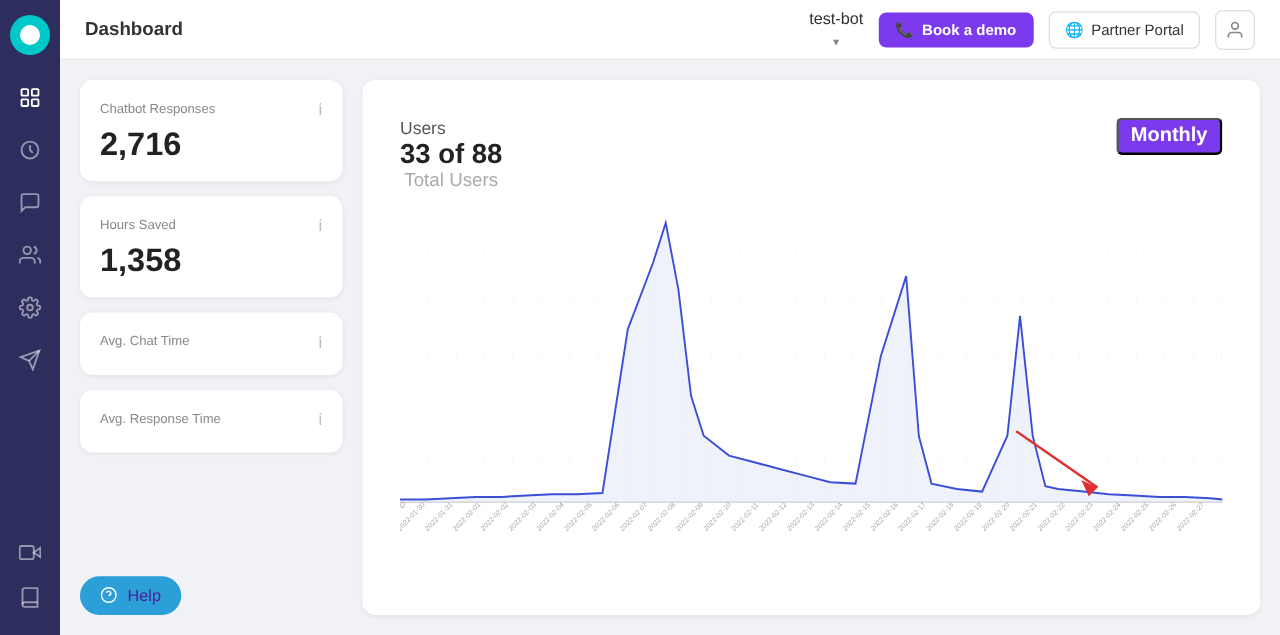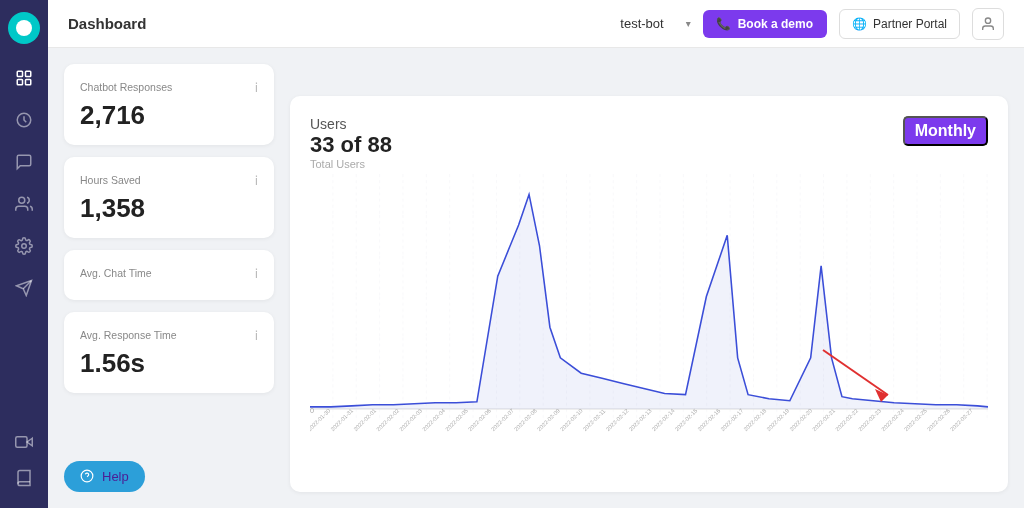--- a/index.html
+++ b/index.html
@@ -53,22 +53,22 @@
       border-bottom: 1px solid #e8e8e8;
       gap: 12px;
     }
     .topbar-title {
       font-size: 15px;
       font-weight: 600;
       color: #333;
       flex: 1;
     }
     .bot-selector {
-      display: flex; align-items: center; gap: 22px;
-      font-size: 13px; color: #333; cursor: pointer;
+      display: flex; align-items: center; gap: 6px;
+      font-size: 13px; color: #333; cursor: pointer; flex-direction: column;
     }
     .bot-selector .chevron { font-size: 10px; color: #888; }
     .book-demo-btn {
       background: #7c3aed;
       color: white;
       border: none;
       border-radius: 6px;
       padding: 7px 14px;
       font-size: 12px;
       font-weight: 600;
@@ -147,35 +147,34 @@
       cursor: pointer;
       margin-top: auto;
       width: fit-content;
     }
 
     
     .chart-panel {
       flex: 1;
       background: white;
       border-radius: 10px;
-      padding: 20px;
+      padding: 30px;
       box-shadow: 0 1px 4px rgba(0,0,0,0.06);
       position: relative;
       overflow: hidden;
-      margin-top: 32px;
     }
     .chart-header {
       display: flex;
       justify-content: space-between;
       align-items: flex-start;
       margin-bottom: 4px;
     }
     .chart-title { font-size: 14px; color: #555; }
     .chart-count { font-size: 22px; font-weight: 700; color: #222; }
-    .chart-subtitle { font-size: 11px; color: #aaa; }
+    .chart-subtitle { font-size: 15px; color: #aaa; text-align: center; }
     .monthly-badge {
       background: #7c3aed;
       color: white;
       border-radius: 5px;
       padding: 4px 10px;
       font-size: 16px;
       font-weight: 600;
       cursor: pointer;
     }
 
@@ -320,21 +319,20 @@
           <span>Avg. Chat Time</span>
           <span class="info-icon">ℹ</span>
         </div>
       </div>
 
       <div class="stat-card">
         <div class="stat-label">
           <span>Avg. Response Time</span>
           <span class="info-icon">ℹ</span>
         </div>
-        <div class="stat-value">1.56s</div>
       </div>
 
       <button class="help-btn">
         <svg width="14" height="14" viewBox="0 0 24 24" fill="none" stroke="white" stroke-width="2">
             <circle cx="12" cy="12" r="10"></circle>
             <path d="M9.09 9a3 3 0 0 1 5.83 1c0 2-3 3-3 3"></path>
             <line x1="12" y1="17" x2="12.01" y2="17"></line>
           </svg>
         <span>Help</span>
       </button>

